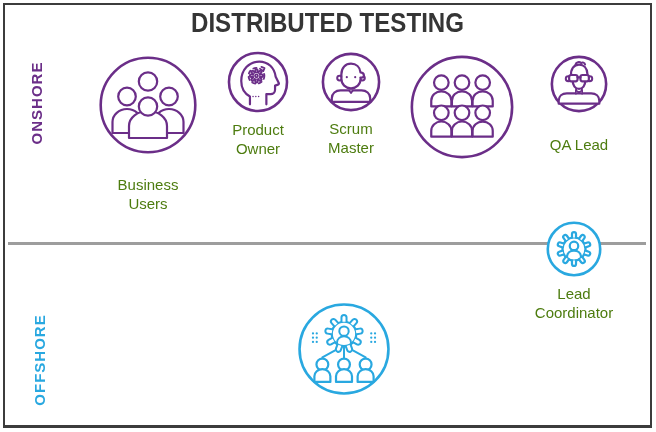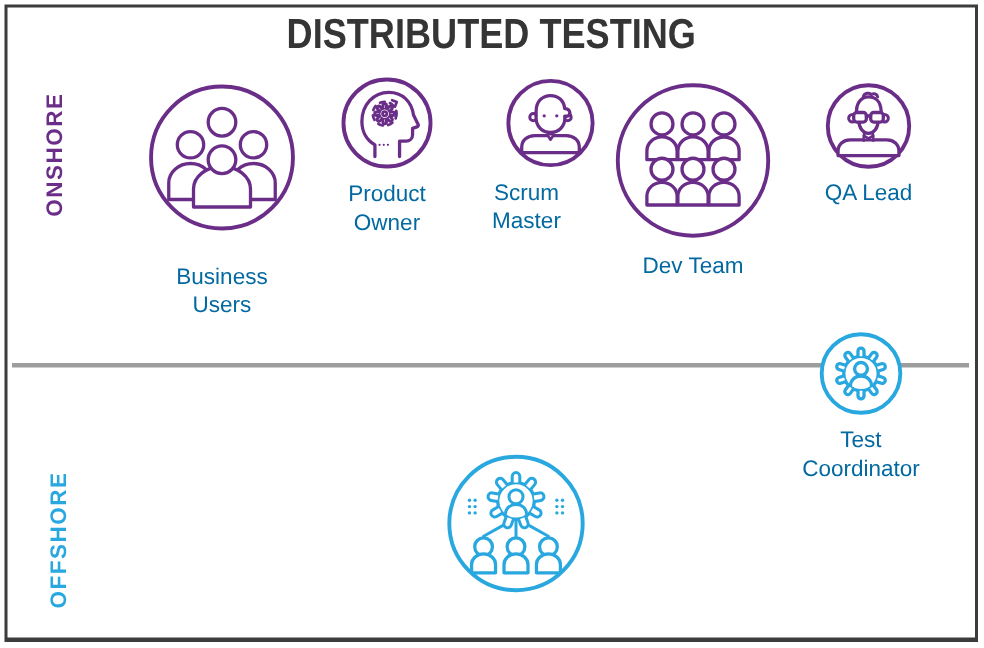--- a/index.html
+++ b/index.html
@@ -25,21 +25,21 @@
   .vlabel.onshore  { color:#6b2e88; width:120px; left:-28px; top:88px; }
   .vlabel.offshore { color:#29a8e0; width:130px; left:-30px; top:345px; }
   .divider {
     position:absolute; left:3px; top:237px; width:638px; height:3px;
     background:#9d9d9d;
   }
   .role {
     position:absolute; display:flex; flex-direction:column; align-items:center;
   }
   .role .icon-label {
-    font-size:15px; line-height:19px; color:#0369a1; text-align:center; width:92px;
+    font-size:15px; line-height:19px; color:#4d7c0f; text-align:center; width:92px;
   }
   .role.r-testing-team .icon-label { width:110px; }
   svg { display:block; }
   svg path, svg circle, svg rect, svg polyline, svg line { vector-effect:non-scaling-stroke; }
   .badge { fill:none; stroke-linecap:round; stroke-linejoin:round; }
   .badge.purple { color:#6b2e88; stroke:#6b2e88; }
   .badge.blue   { color:#29a8e0; stroke:#29a8e0; }
 </style>
 </head>
 <body>
@@ -87,21 +87,21 @@
       <circle cx="47.5" cy="40" r="2.3" stroke-width="1.8"></circle>
       <g fill="currentColor" stroke="none">
         <circle cx="42" cy="73.5" r="1.2"></circle>
           <circle cx="46.5" cy="73.5" r="1.2"></circle>
           <circle cx="51" cy="73.5" r="1.2"></circle>
       </g>
     </svg>
     <div class="icon-label" style="margin-top:7px;">Product Owner</div>
   </div>
 
-  <div class="role" style="left:300px; top:47px; width:92px;align-items:flex-end;">
+  <div class="role" style="left:300px; top:47px; width:92px;">
     <svg class="badge purple" width="60" height="60" viewBox="0 0 100 100">
       <circle cx="50" cy="50" r="46.8" fill="#fff" stroke-width="2.6"></circle>
       <circle cx="31" cy="43.5" r="4" fill="#fff" stroke-width="2"></circle>
       <circle cx="69" cy="43.5" r="4" fill="#fff" stroke-width="2"></circle>
       <path d="M34,39 v5.5 c0,9.5 7,16 16,16 s16,-6.5 16,-16 V39" fill="#fff" stroke-width="2.2"></path>
       <path d="M34,41 v-4 c0,-11 7,-17.5 16,-17.5 c8.5,0 15,5.5 15.8,14.5 c3.4,0.3 5.7,2.2 5.7,5 c0,2 -1.5,3.5 -3.8,3.5 h-1.9" fill="#fff" stroke-width="2.2"></path>
       <path d="M18,83 v-6 c0,-8 6.5,-13 14.5,-13 h35 c8,0 14.5,5 14.5,13 v6 z" fill="#fff" stroke-width="2.2"></path>
       <polyline points="47,64 50,68.5 53,64" stroke-width="1.8" fill="#fff"></polyline>
       <g fill="currentColor" stroke="none">
         <circle cx="43" cy="42" r="1.8"></circle>
@@ -122,24 +122,23 @@
       <path d="M40.5,49.5 v-5.5 a9.5,8.8 0 0 1 19,0 v5.5 z" fill="#fff" stroke-width="2.2"></path>
       <path d="M60,49.5 v-5.5 a9.5,8.8 0 0 1 19,0 v5.5 z" fill="#fff" stroke-width="2.2"></path>
 
       <circle cx="30.5" cy="55.5" r="6.9" fill="#fff" stroke-width="2.2"></circle>
       <circle cx="50" cy="55.5" r="6.9" fill="#fff" stroke-width="2.2"></circle>
       <circle cx="69.5" cy="55.5" r="6.9" fill="#fff" stroke-width="2.2"></circle>
       <path d="M21,78 v-5.5 a9.5,8.8 0 0 1 19,0 v5.5 z" fill="#fff" stroke-width="2.2"></path>
       <path d="M40.5,78 v-5.5 a9.5,8.8 0 0 1 19,0 v5.5 z" fill="#fff" stroke-width="2.2"></path>
       <path d="M60,78 v-5.5 a9.5,8.8 0 0 1 19,0 v5.5 z" fill="#fff" stroke-width="2.2"></path>
     </svg>
-    <div class="icon-label" style="margin-top:8px;">Dev Team</div>
-  </div>
-
-  <div class="role" style="left:528px; top:50px; width:92px;">
+  </div>
+
+  <div class="role" style="left:528px; top:50px; width:92px;gap:16px;">
     <svg class="badge purple" width="58" height="58" viewBox="0 0 100 100">
       <circle cx="50" cy="50" r="46.8" fill="#fff" stroke-width="2.6"></circle>
       <circle cx="31.5" cy="41" r="4.3" fill="#fff" stroke-width="2"></circle>
       <circle cx="68.5" cy="41" r="4.3" fill="#fff" stroke-width="2"></circle>
       <path d="M39,36 v8 c0,8.5 4.8,14.5 11,14.5 s11,-6 11,-14.5 v-8" fill="#fff" stroke-width="2.2"></path>
       <path d="M36.5,36 c-1.5,-12 5,-19.5 13.5,-19.5 c8,0 14,5.5 14.5,16 l0.3,3.5" fill="#fff" stroke-width="2.2"></path>
       <path d="M44,16.5 c1,-4.5 7,-5.5 9.5,-2.5 c2.5,-2 6.5,-1 7,2.5" fill="none" stroke-width="2"></path>
       <rect x="33" y="34.5" width="14.5" height="11" rx="3.5" fill="#fff" stroke-width="2.2"></rect>
       <rect x="52.5" y="34.5" width="14.5" height="11" rx="3.5" fill="#fff" stroke-width="2.2"></rect>
       <line x1="47.5" y1="38.5" x2="52.5" y2="38.5" stroke-width="2.2"></line>
@@ -162,21 +161,21 @@
         <path transform="translate(50 50) rotate(144)" d="M-3.6,-20.6 v-6 a3.6,3.6 0 0 1 7.2,0 v6" fill="#fff" stroke-width="2.2"></path>
         <path transform="translate(50 50) rotate(180)" d="M-3.6,-20.6 v-6 a3.6,3.6 0 0 1 7.2,0 v6" fill="#fff" stroke-width="2.2"></path>
         <path transform="translate(50 50) rotate(216)" d="M-3.6,-20.6 v-6 a3.6,3.6 0 0 1 7.2,0 v6" fill="#fff" stroke-width="2.2"></path>
         <path transform="translate(50 50) rotate(252)" d="M-3.6,-20.6 v-6 a3.6,3.6 0 0 1 7.2,0 v6" fill="#fff" stroke-width="2.2"></path>
         <path transform="translate(50 50) rotate(288)" d="M-3.6,-20.6 v-6 a3.6,3.6 0 0 1 7.2,0 v6" fill="#fff" stroke-width="2.2"></path>
         <path transform="translate(50 50) rotate(324)" d="M-3.6,-20.6 v-6 a3.6,3.6 0 0 1 7.2,0 v6" fill="#fff" stroke-width="2.2"></path>
       </g>
       <circle cx="50" cy="44.5" r="7.6" fill="#fff" stroke-width="2.2"></circle>
       <path d="M37.5,64.5 c0,-7 5.5,-11.5 12.5,-11.5 s12.5,4.5 12.5,11.5" fill="#fff" stroke-width="2.2"></path>
     </svg>
-    <div class="icon-label" style="margin-top:7px;">Test Coordinator</div>
+    <div class="icon-label" style="margin-top:7px;">Lead Coordinator</div>
   </div>
 
   <div class="role r-testing-team" style="left:284px; top:297px; width:110px;">
     <svg class="badge blue" width="94" height="94" viewBox="0 0 100 100">
       <circle cx="50" cy="50" r="47.3" fill="#fff" stroke-width="2.6"></circle>
 
       <path d="M50,46 V62 M40.5,51.5 L27,59 V64 M59.5,51.5 L73,59 V64" fill="none" stroke-width="2"></path>
 
       <circle cx="50" cy="34" r="13" fill="#fff" stroke-width="2.2"></circle>
       <g>

